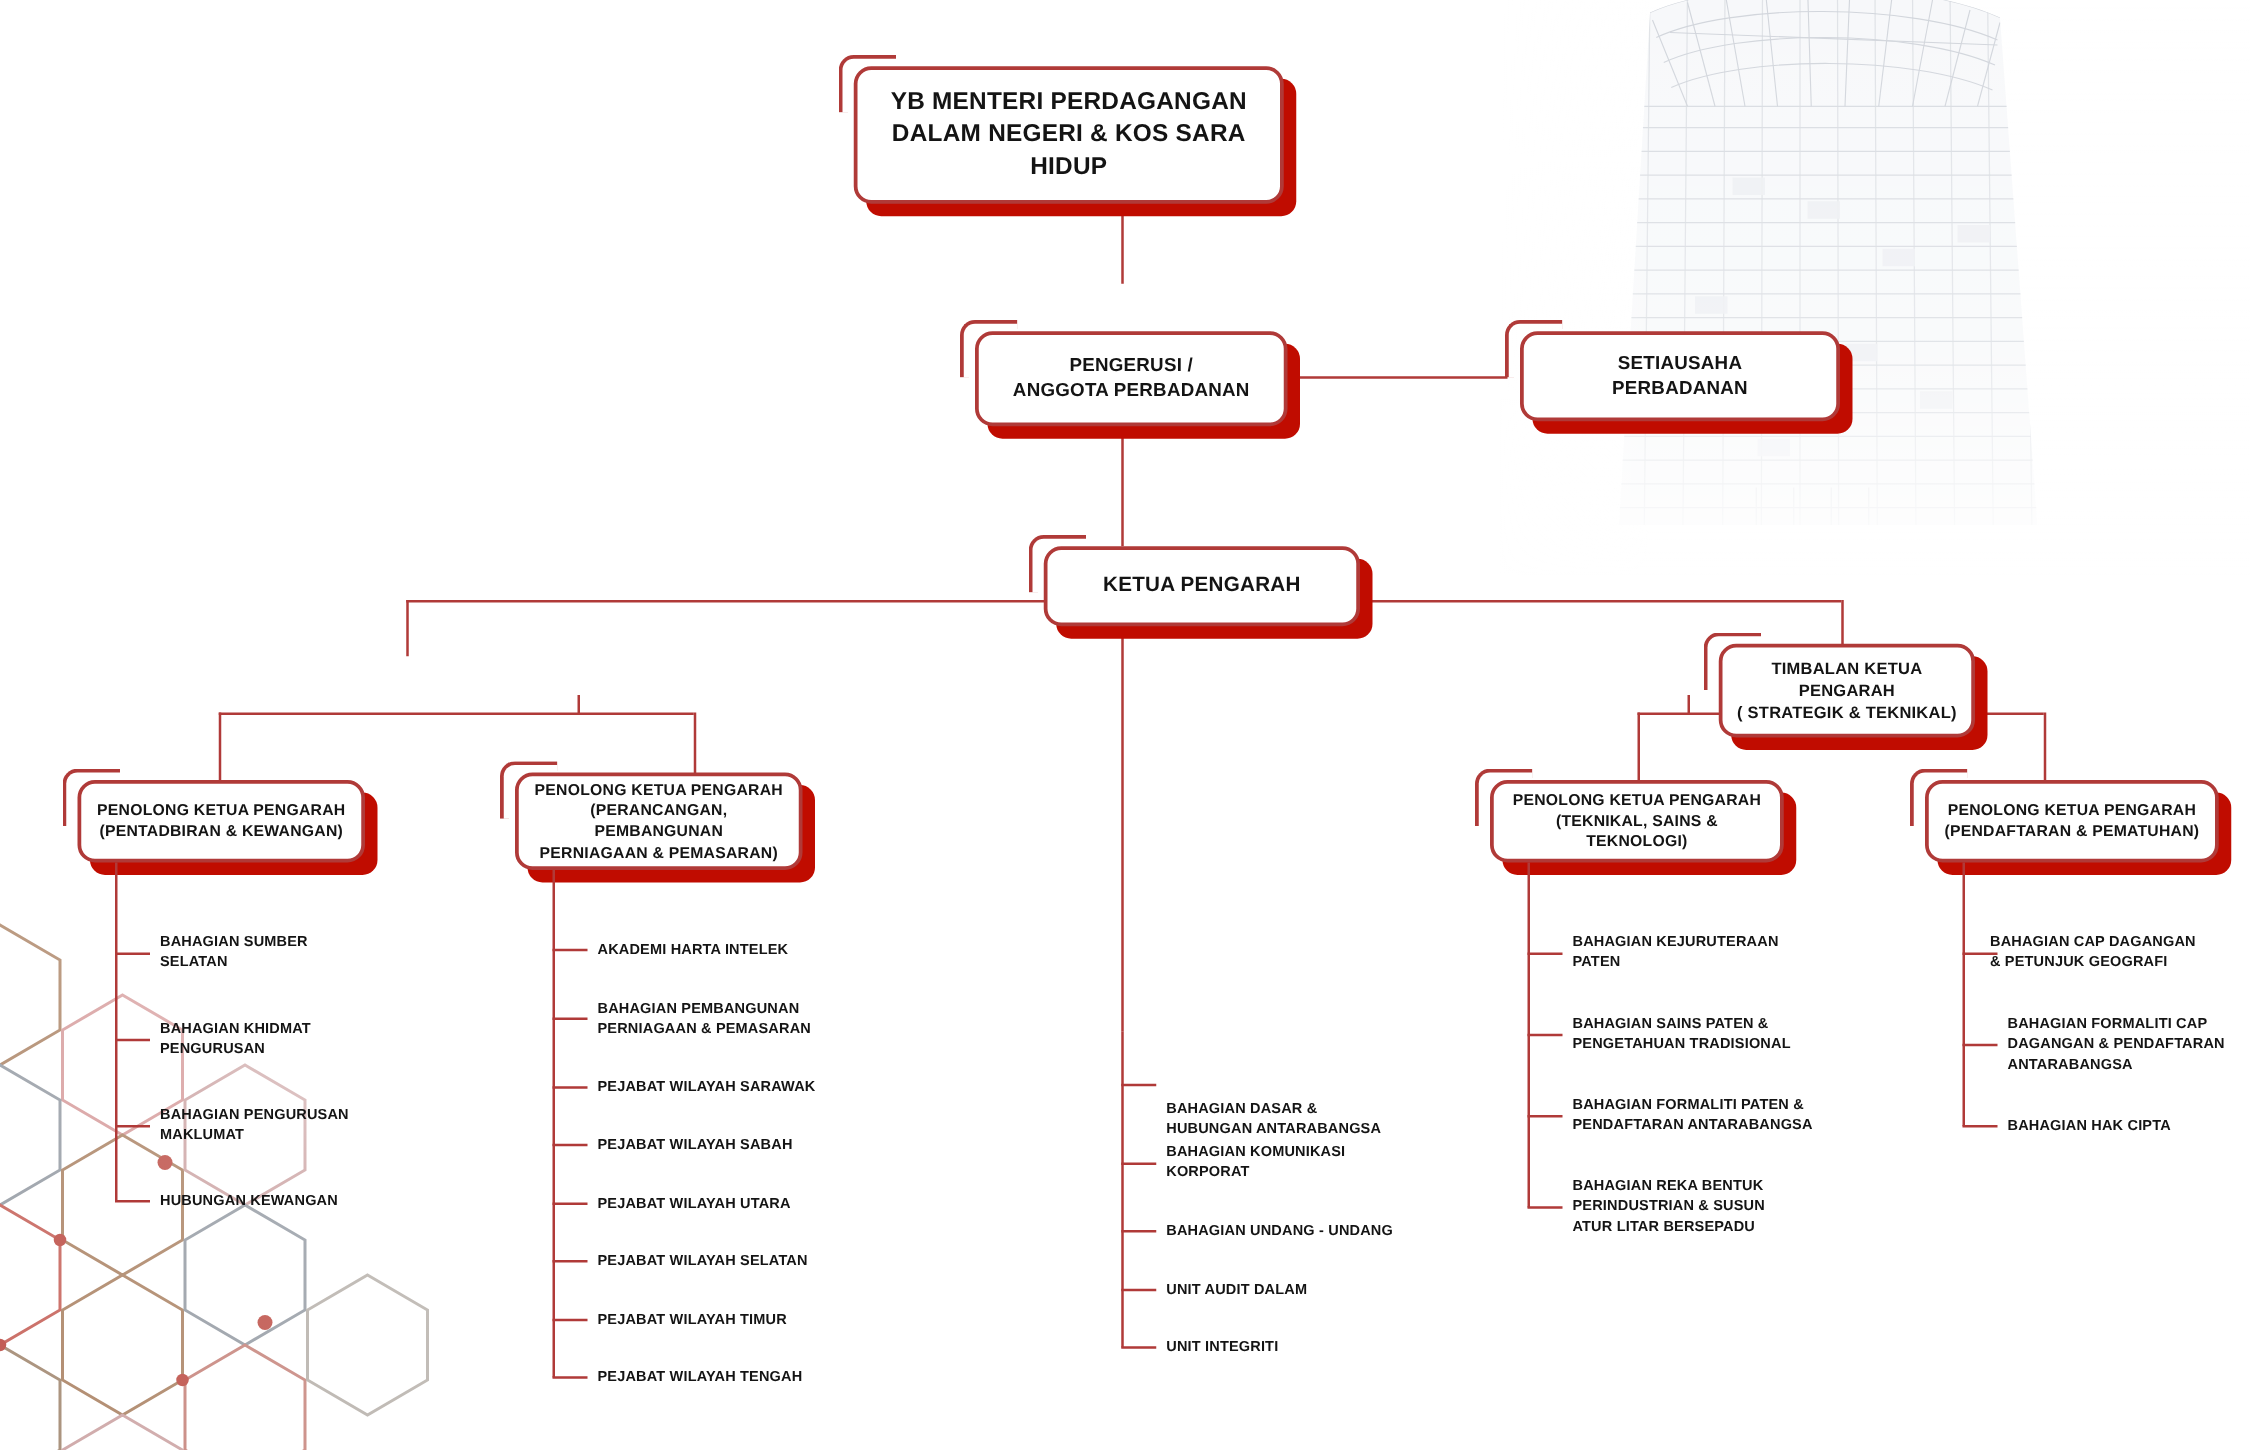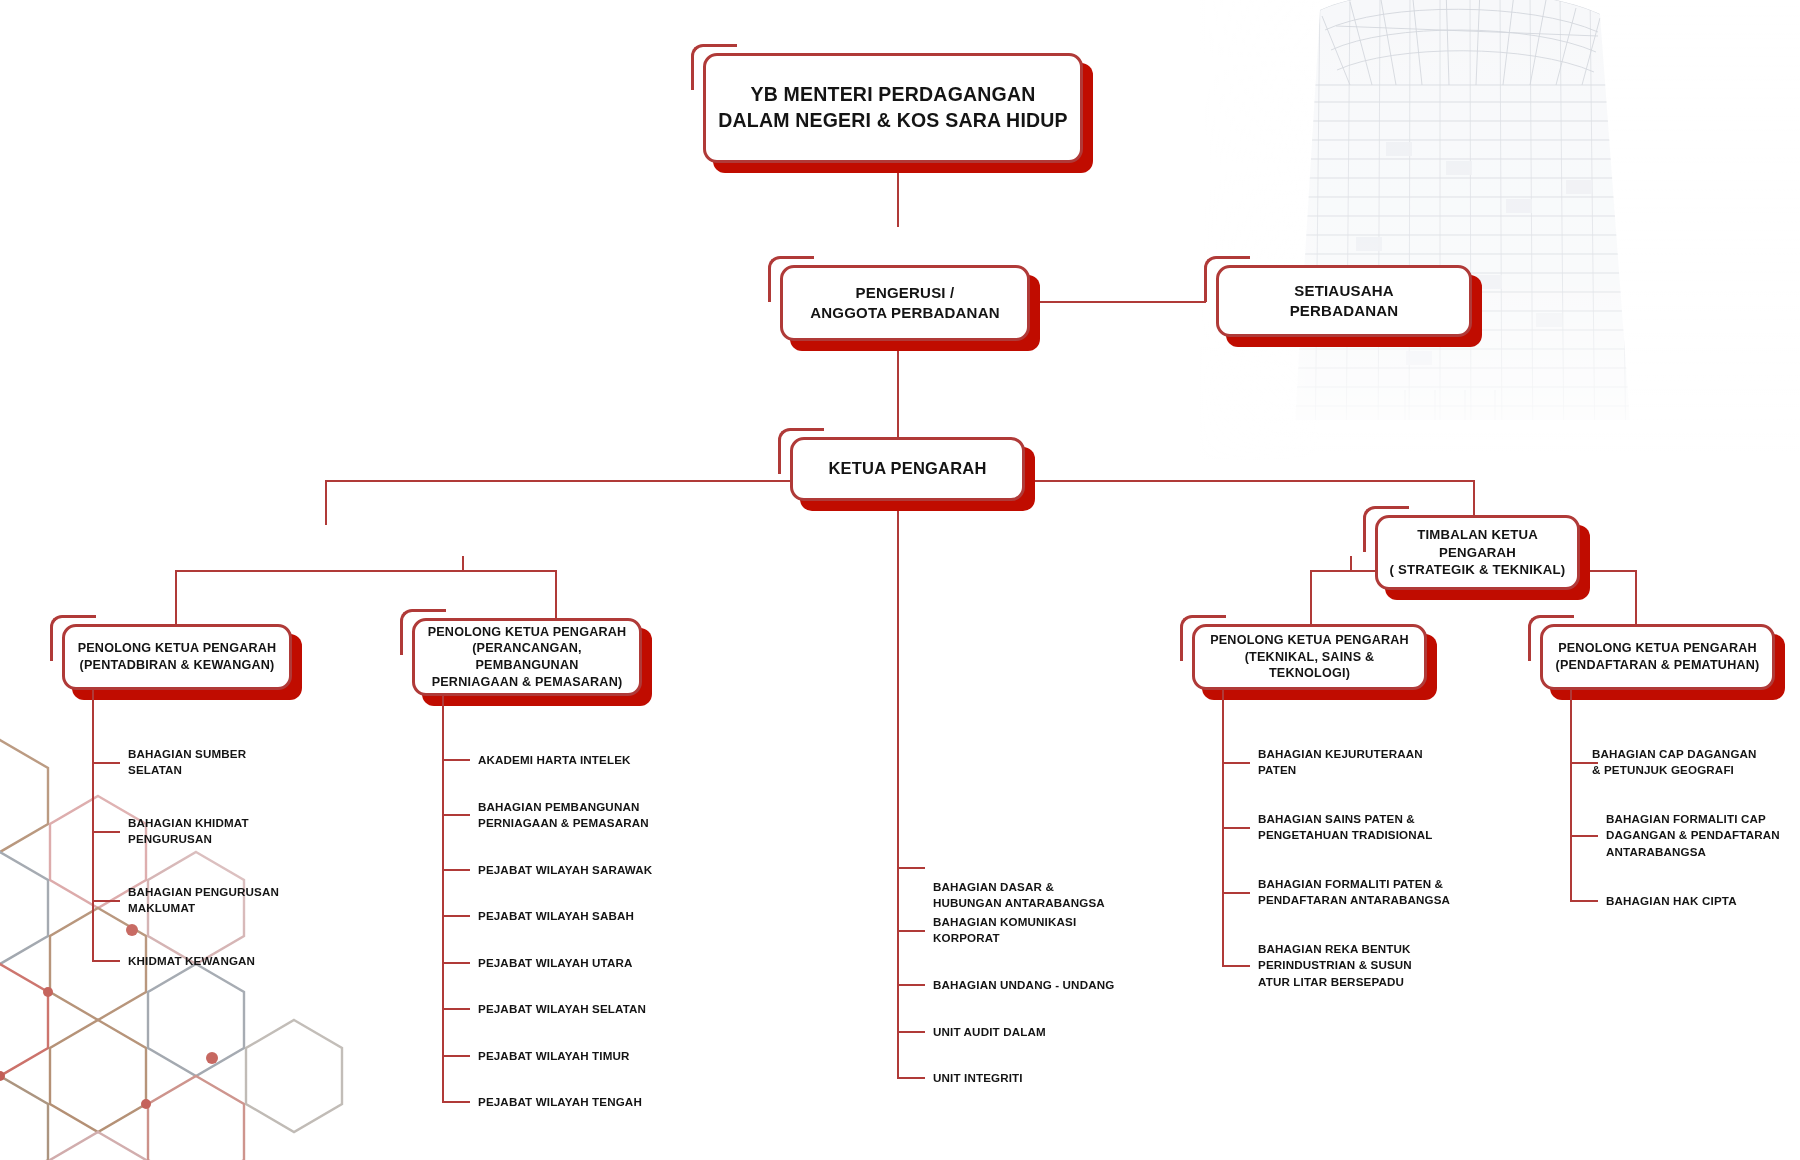--- a/index.html
+++ b/index.html
@@ -231,21 +231,21 @@
   <div class="ln h" style="left:175px;top:570px;width:380px;"></div>
   <div class="ln v" style="left:462px;top:556px;height:16px;"></div>
   <div class="ln v" style="left:175px;top:570px;height:66px;"></div>
   <div class="ln v" style="left:555px;top:570px;height:66px;"></div>
 
   <div class="ln h" style="left:1310px;top:570px;width:325px;"></div>
   <div class="ln v" style="left:1350px;top:556px;height:16px;"></div>
   <div class="ln v" style="left:1310px;top:570px;height:66px;"></div>
   <div class="ln v" style="left:1635px;top:570px;height:66px;"></div>
 
-  <div class="node n-minister" style="left:703px;top:53px;width:380px;height:110px;">
+  <div class="node n-minister" style="left:683px;top:53px;width:344px;height:110px;">
     <div class="shadow"></div>
     <div class="bracket"></div>
     <div class="face">
       <div class="label">
         <div>YB MENTERI PERDAGANGAN</div>
         <div>DALAM NEGERI &amp; KOS SARA HIDUP</div>
       </div>
     </div>
   </div>
 
@@ -264,21 +264,21 @@
     <div class="shadow"></div>
     <div class="bracket"></div>
     <div class="face">
       <div class="label">
         <div>SETIAUSAHA</div>
         <div>PERBADANAN</div>
       </div>
     </div>
   </div>
 
-  <div class="node n-kp" style="left:790px;top:437px;width:235px;height:64px;">
+  <div class="node n-kp" style="left:835px;top:437px;width:253px;height:64px;">
     <div class="shadow"></div>
     <div class="bracket"></div>
     <div class="face">
       <div class="label">
         <div>KETUA PENGARAH</div>
       </div>
     </div>
   </div>
 
 
@@ -343,21 +343,21 @@
       <div class="tick" style="left: 0px; top: 71.5px;"></div>
       <div class="leaf" style="left: 36px; top: 56px;">BAHAGIAN SUMBER
 SELATAN</div>
       <div class="tick" style="left: 0px; top: 140.5px;"></div>
       <div class="leaf" style="left: 36px; top: 125px;">BAHAGIAN KHIDMAT
 PENGURUSAN</div>
       <div class="tick" style="left: 0px; top: 209.5px;"></div>
       <div class="leaf" style="left: 36px; top: 194px;">BAHAGIAN PENGURUSAN
 MAKLUMAT</div>
       <div class="tick" style="left: 0px; top: 270.25px;"></div>
-      <div class="leaf" style="left: 36px; top: 263px;">KHIDMAT KEWANGAN</div>
+      <div class="leaf" style="left: 36px; top: 263px;">HUBUNGAN KEWANGAN</div>
       <div class="spine" style="left: 0px; top: 0px; height: 271.25px;"></div>
     </div>
 
   <div class="leafgroup" id="branch-planning_business" style="left:442px;top:696px;width:340px;height:250px;">
       <div class="tick" style="left: 0px; top: 63.25px;"></div>
       <div class="leaf" style="left: 36px; top: 56px;">AKADEMI HARTA INTELEK</div>
       <div class="tick" style="left: 0px; top: 118px;"></div>
       <div class="leaf" style="left: 36px; top: 102.5px;">BAHAGIAN PEMBANGUNAN
 PERNIAGAAN &amp; PEMASARAN</div>
       <div class="tick" style="left: 0px; top: 172.75px;"></div>

